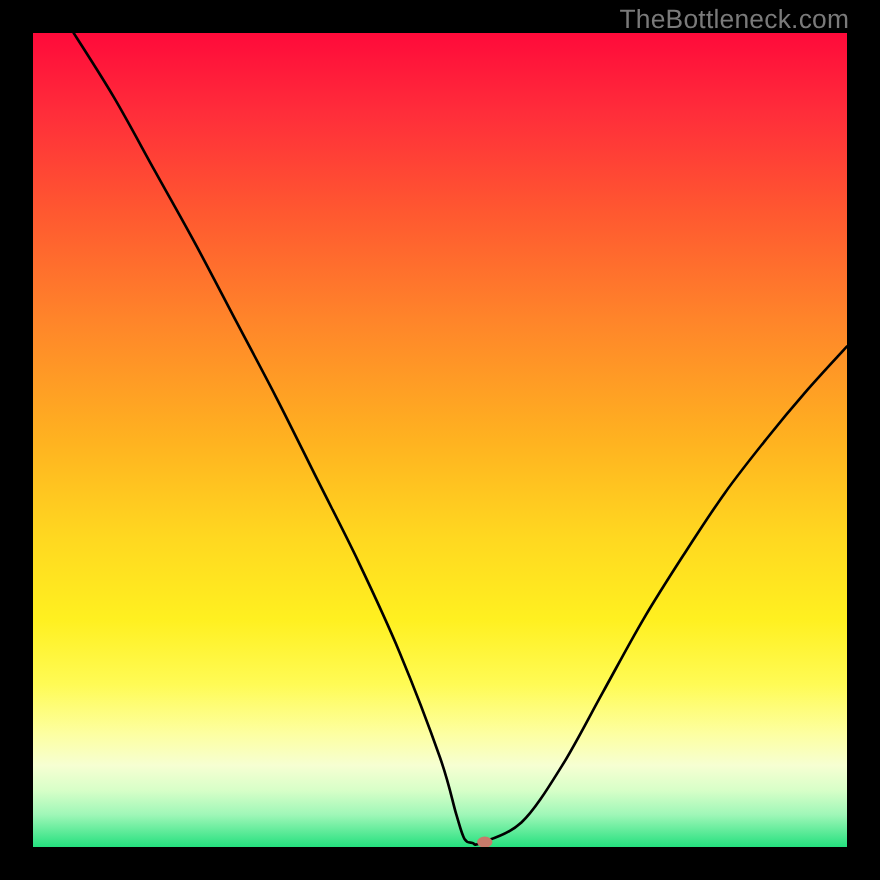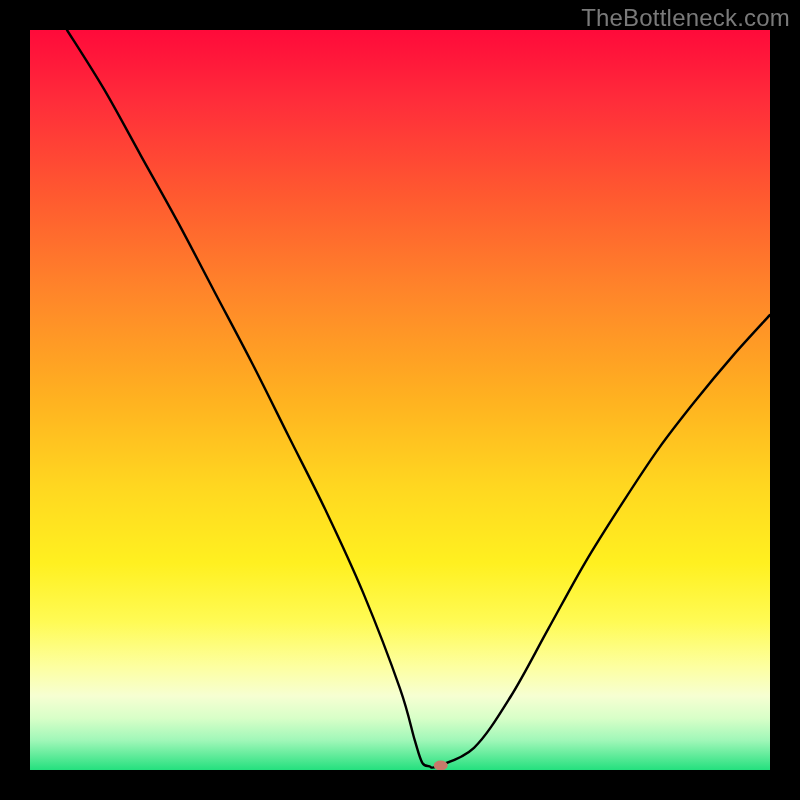--- a/index.html
+++ b/index.html
@@ -12,21 +12,21 @@
   }
   .frame {
     position: relative;
     width: 800px;
     height: 800px;
     background: #000;
   }
   .watermark {
     position: absolute;
     top: 4px;
-    right: 10px;
+    right: 28px;
     color: #7a7a7a;
     font-size: 24px;
     letter-spacing: 0.2px;
     z-index: 5;
   }
   .plot-area {
     position: absolute;
     left: 30px;
     top: 30px;
     width: 740px;

